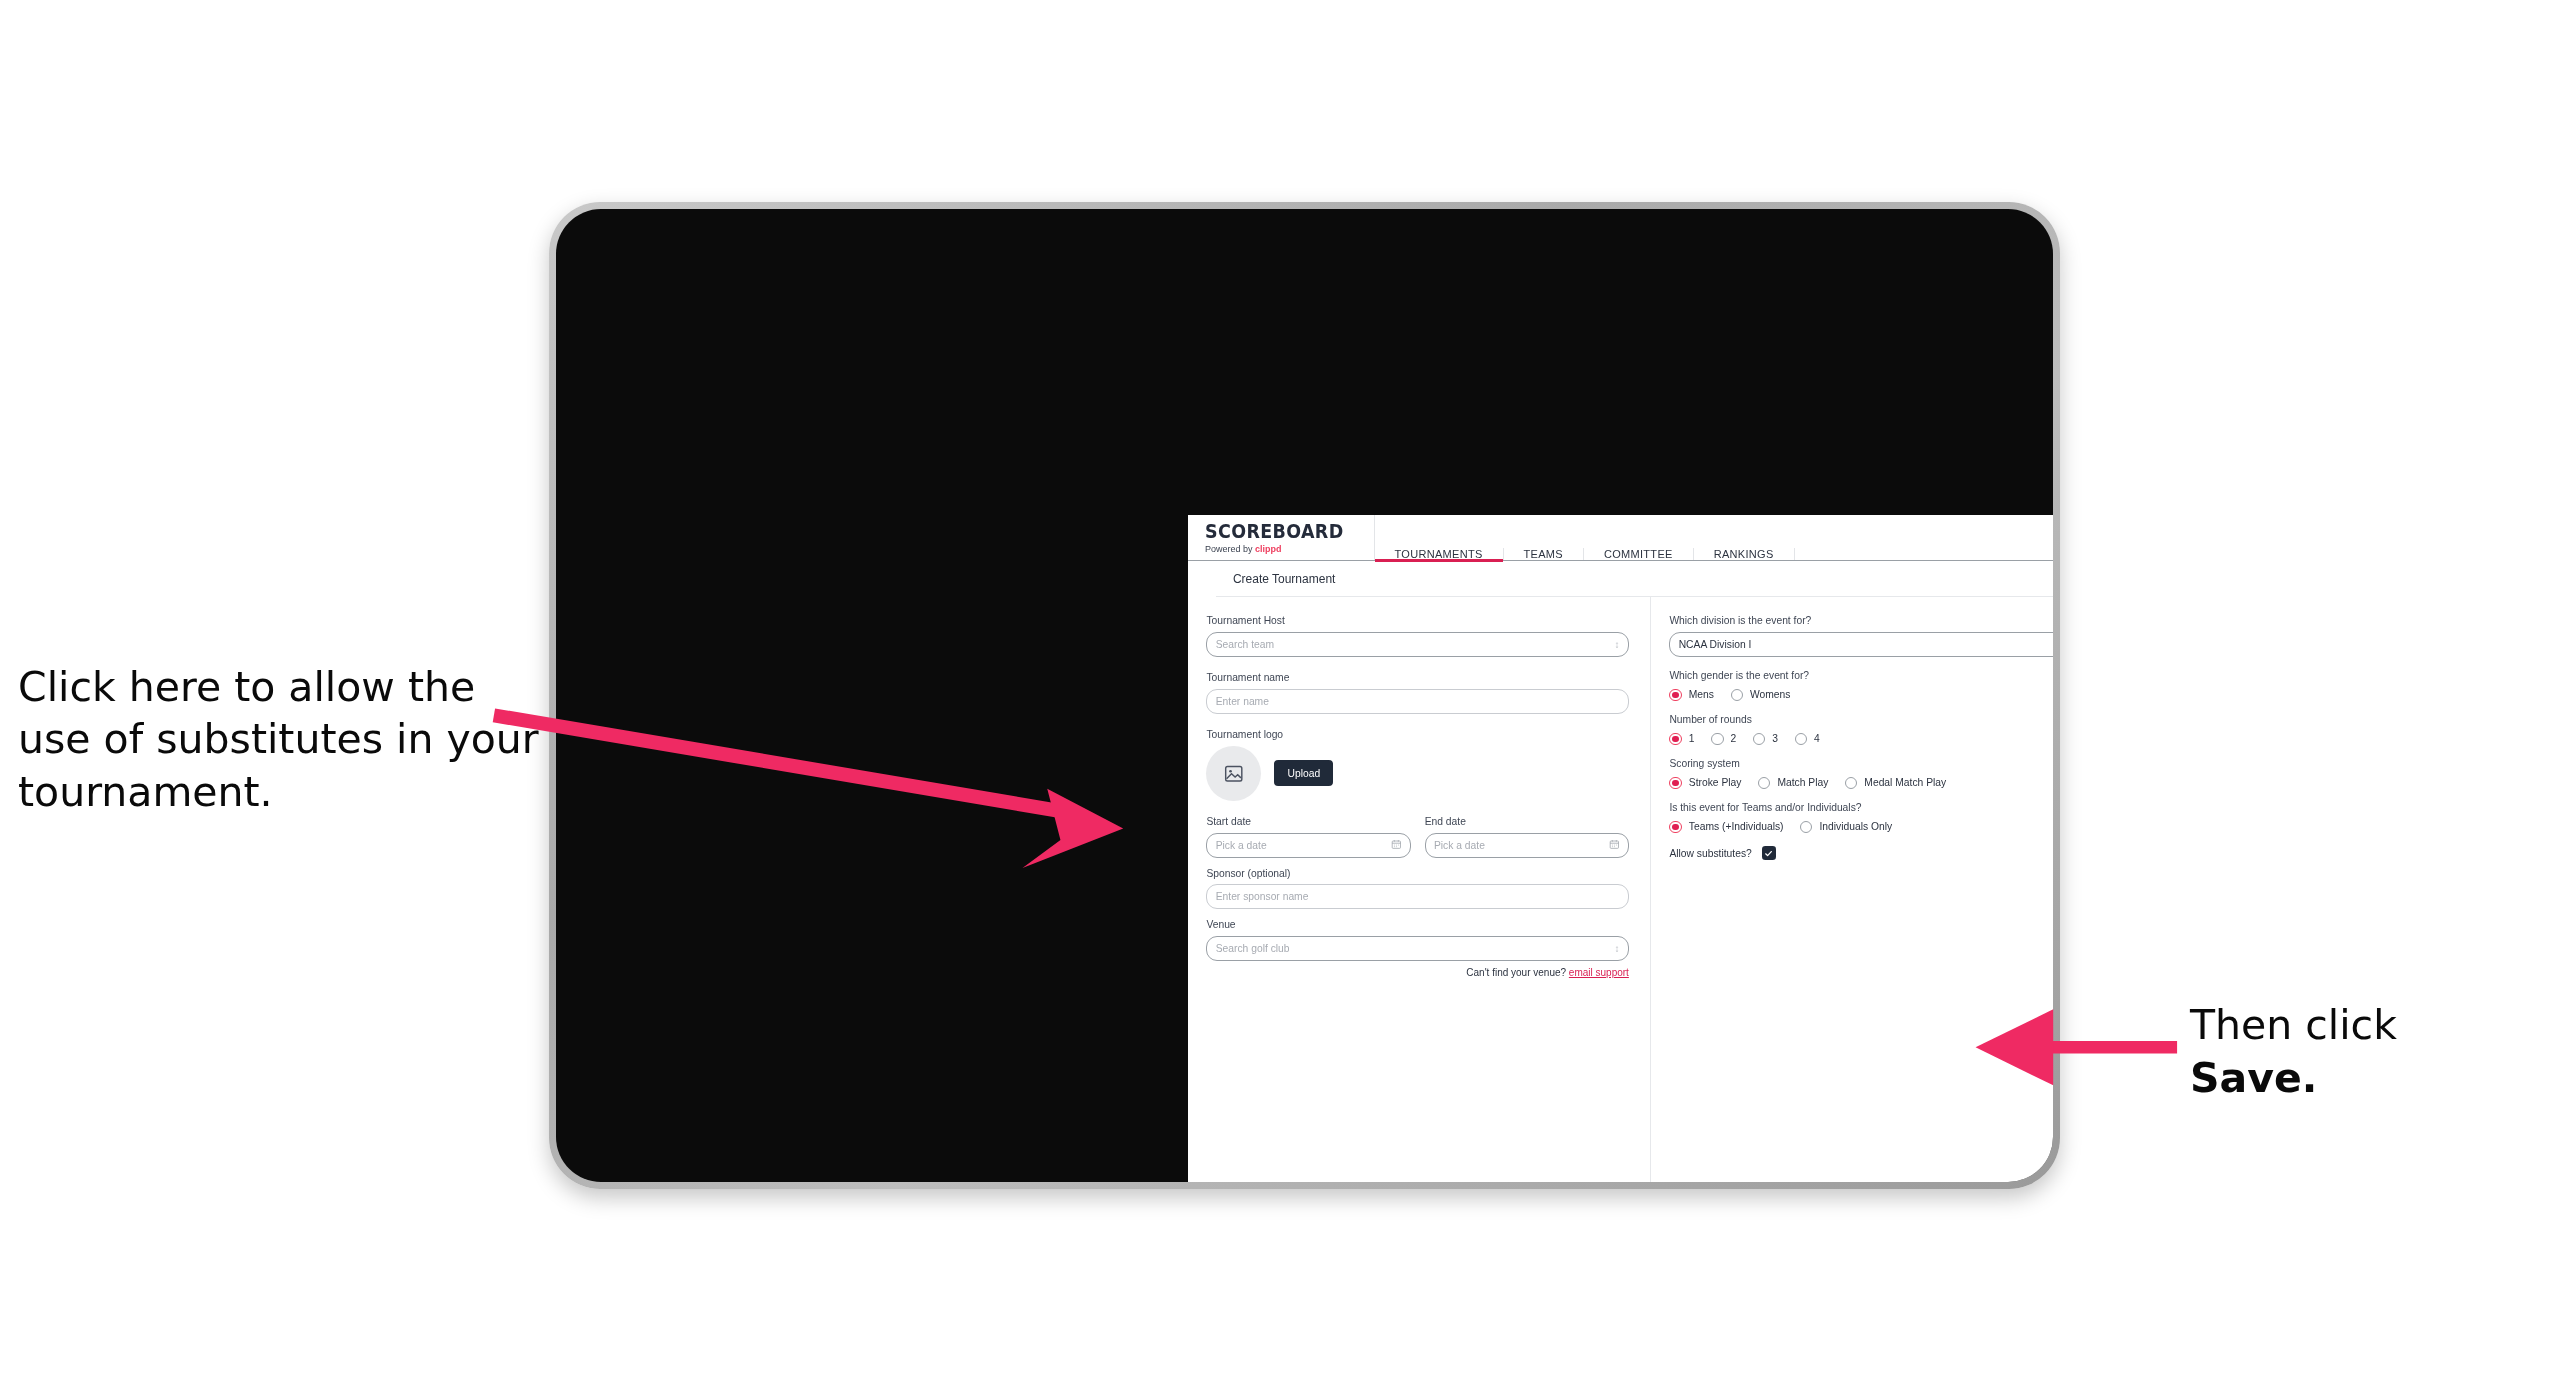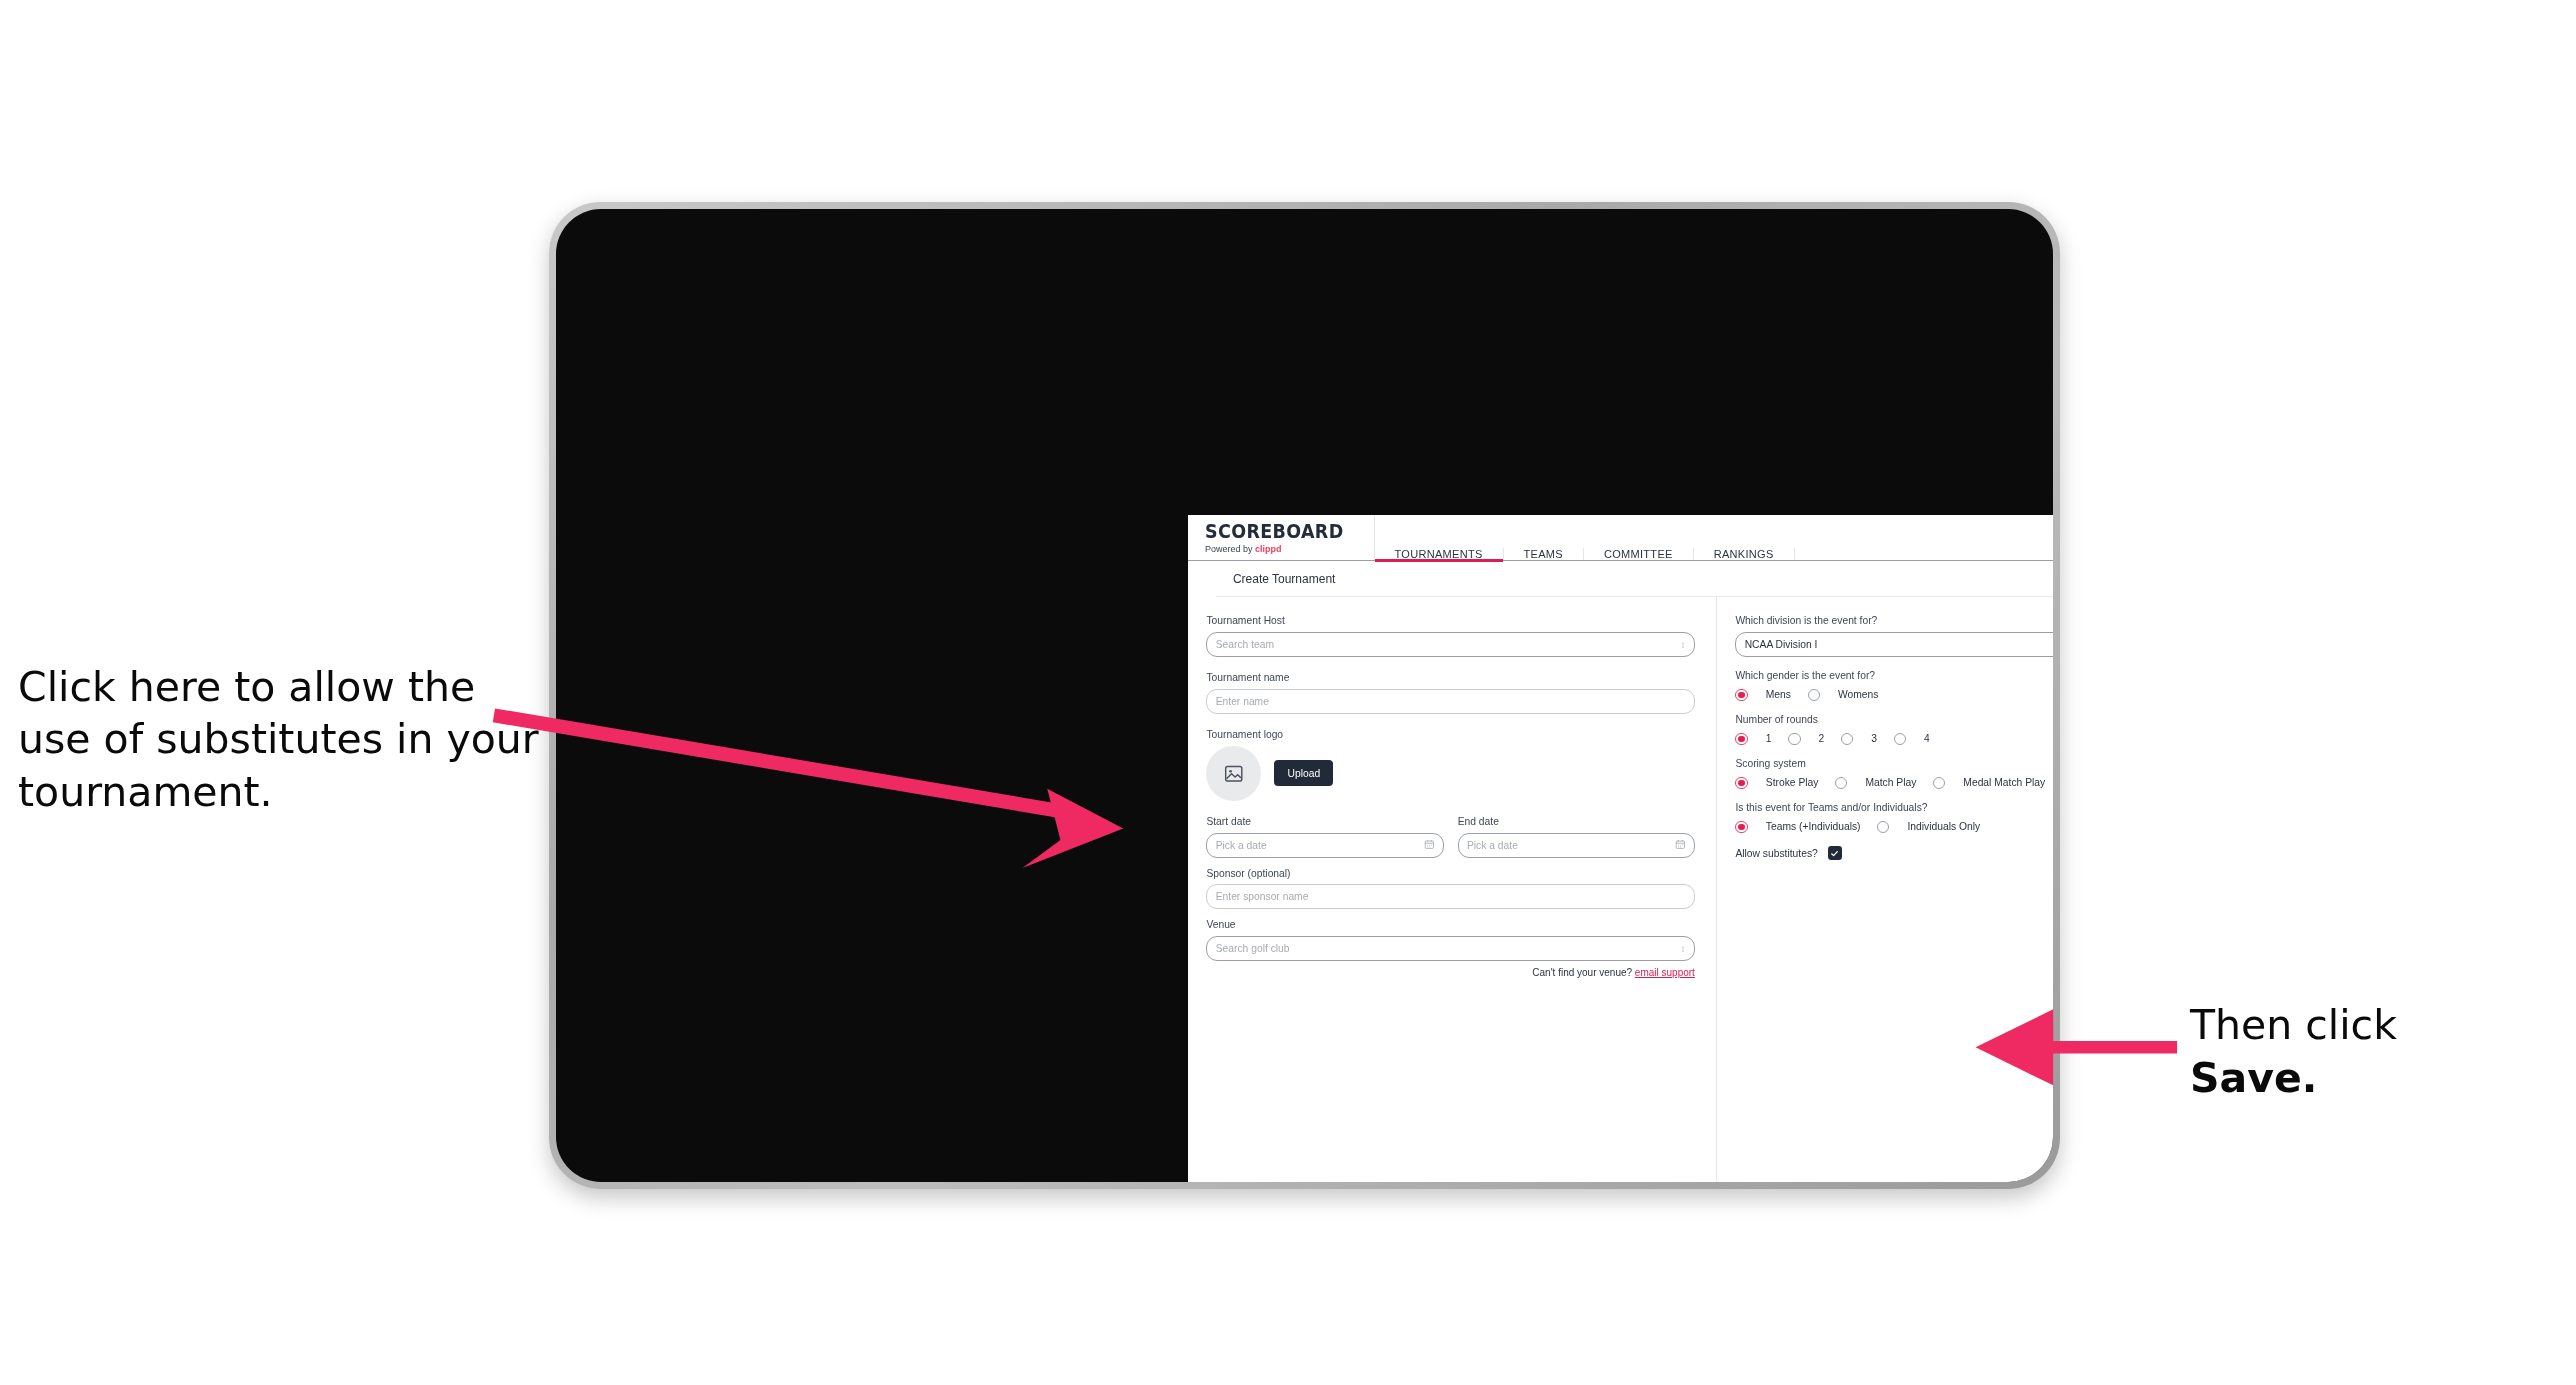--- a/index.html
+++ b/index.html
@@ -77,21 +77,21 @@
   .pagehead {
     height: 36px; display:flex; align-items:center; padding: 0 23px 0 16.5px;
     border-bottom: 0.8px solid #e6e8eb;
     margin-left: 28px;
   }
   .page-title { font-size: 12px; color:#2c3340; }
 
   
   .cols { flex: 1; display:flex; min-height:0; }
   .col { padding: 18px 21.5px 0 18px; }
-  .col1 { width: 529px; border-right: 0.8px solid #e6e8eb; }
+  .col1 { width: 463px; border-right: 0.8px solid #e6e8eb; }
   .col2 { width: 463px; border-right: 0.8px solid #e6e8eb; }
 
   .fld-label { font-size: 10.3px; color:#3f4654; margin-bottom: 5.8px; }
   .input {
     height: 25px; border: 0.8px solid #9aa0a6; border-radius: 11px;
     display:flex; align-items:center; padding: 0 8.3px;
     font-size: 10.3px; color:#a7abb2; background:#fff; position:relative;
   }
   .input.soft { border-color:#c9ccd1; }
   .input .val { color:#2c3340; }
@@ -112,21 +112,21 @@
   }
 
   .date-row { display:flex; gap: 14px; }
   .date-col { flex:1; }
 
   .hint { text-align:right; font-size:10px; color:#2c3340; margin-top: 5.8px; }
   .hint a { color:#d91f52; text-decoration: underline; }
 
   
   .radio-row { display:flex; align-items:center; gap: 8.3px; flex-wrap:wrap; }
-  .radio-item { display:flex; align-items:center; gap: 18px; cursor:pointer;
+  .radio-item { display:flex; align-items:center; gap: 7px; cursor:pointer;
                 margin-right: 8.3px; }
   .rd { width:12.4px; height:12.4px; border-radius:50%; border:1.2px solid #9aa0a6;
         display:flex; align-items:center; justify-content:center; background:#fff; }
   .rd.on { border-color:#ef4060; }
   .rd.on:after { content:""; width:6.6px; height:6.6px; border-radius:50%; background:#e01f52; }
   .rd-label { font-size:10.3px; color:#2c3340; }
 
   .sec-label { font-size:10.3px; color:#3f4654; margin: 13.2px 0 7.4px; }
 
   .subs-row { display:flex; align-items:center; gap: 10px; margin-top: 13.2px; }

